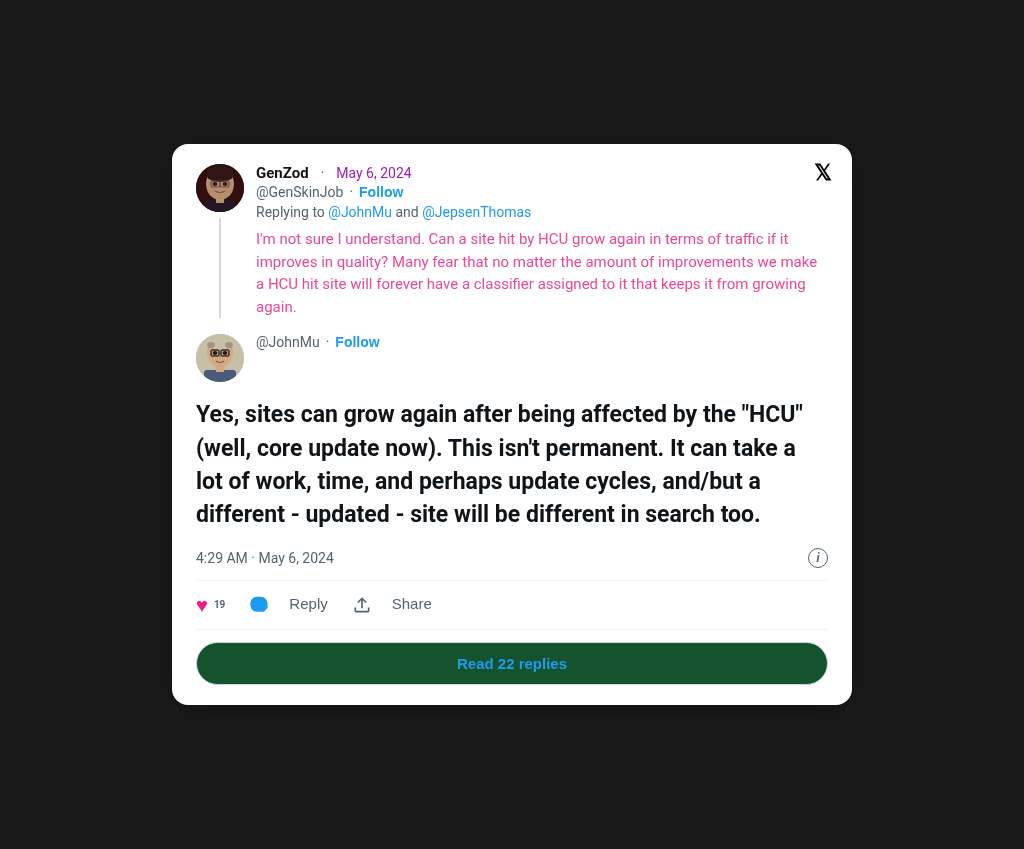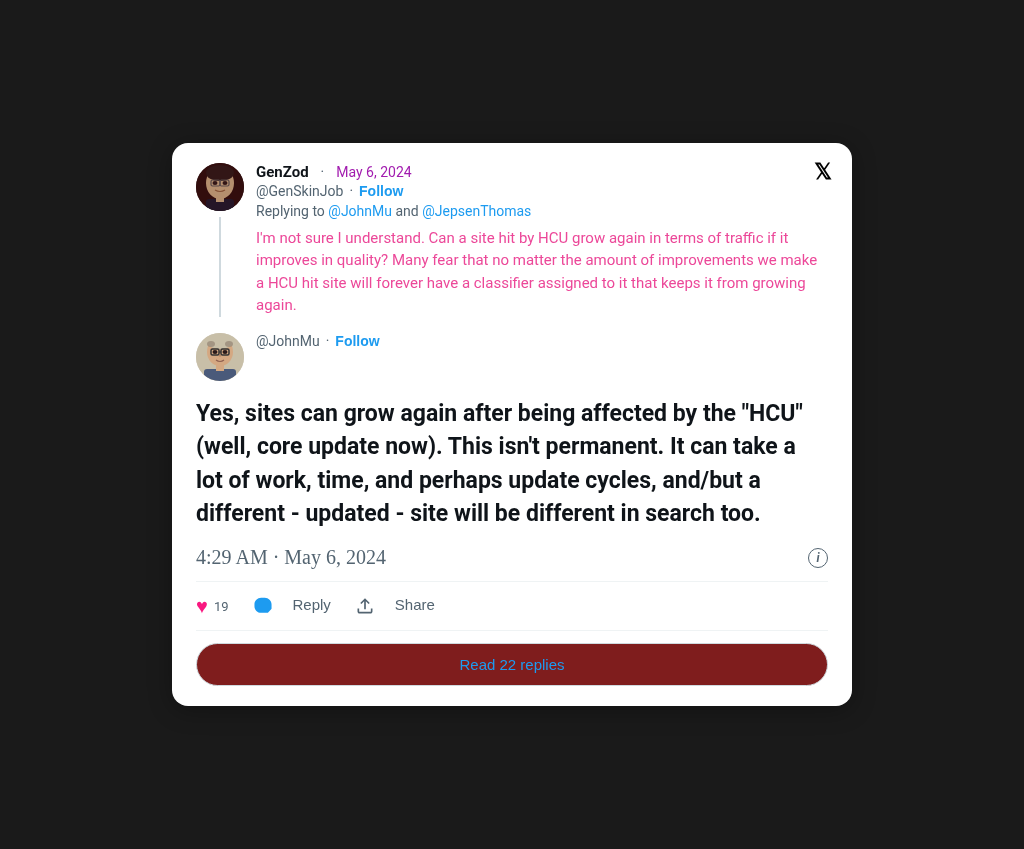--- a/index.html
+++ b/index.html
@@ -150,22 +150,21 @@
 
     .timestamp-row {
       display: flex;
       align-items: center;
       justify-content: space-between;
       margin-bottom: 12px;
     }
 
     .timestamp {
       color: #536471;
-      font-size: 20px;
-      font-family: Liberation Serif, serif;
+      font-size: 14px;
     }
 
     .info-icon {
       width: 20px;
       height: 20px;
       border: 1.5px solid #536471;
       border-radius: 50%;
       display: flex;
       align-items: center;
       justify-content: center;
@@ -193,22 +192,22 @@
       cursor: pointer;
     }
 
     .heart-icon {
       color: #f91880;
       font-size: 20px;
     }
 
     .like-count {
       color: #536471;
-      font-size: 13px;
-      font-weight: 400;
+      font-size: 10px;
+      font-weight: 700;
     }
 
     .action-btn {
       display: flex;
       align-items: flex-start;
       gap: 20px;
       cursor: pointer;
       background: none;
       border: none;
       color: #536471;
@@ -216,24 +215,24 @@
       padding: 0;
     }
 
     
     .read-replies-btn {
       display: block;
       width: 100%;
       padding: 12px;
       border: 1.5px solid #cfd9de;
       border-radius: 9999px;
-      background: #7f1d1d;
+      background: #14532d;
       color: #1d9bf0;
       font-size: 15px;
-      font-weight: 400;
+      font-weight: 700;
       text-align: center;
       cursor: pointer;
     }
 
     
     .genzod-face {
       width: 48px;
       height: 48px;
       border-radius: 50%;
       overflow: hidden;

